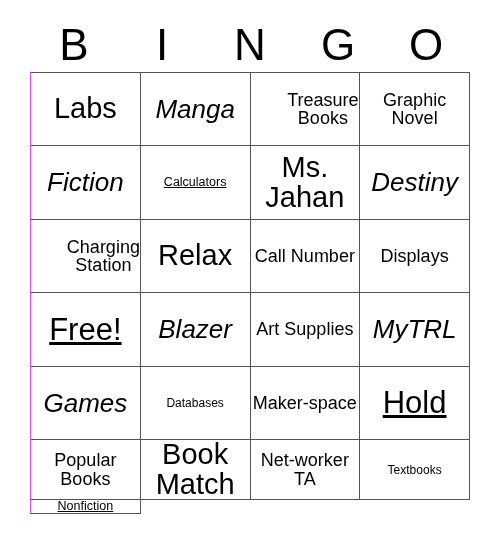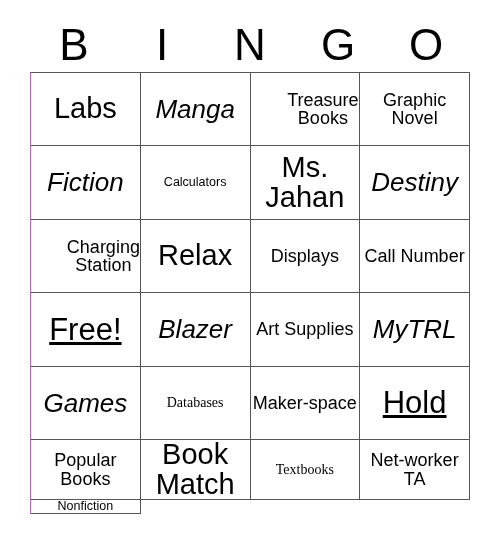--- a/index.html
+++ b/index.html
@@ -82,22 +82,22 @@
     word-break: normal;
     font-family: "Liberation Sans", sans-serif;
   }
 
   
   .fs-xxl .cell-text { font-size: 31px; text-decoration: underline; }
   .fs-xl  .cell-text { font-size: 29px; }
   .fs-lg  .cell-text { font-size: 26px; font-style: italic; }
   .fs-md  .cell-text { font-size: 18px; }
   .fs-sm  .cell-text { font-size: 18px; padding-left: 36px; }
-  .fs-xs  .cell-text { font-size: 14px; font-family: Liberation Serif, serif; }
-  .fs-xxs .cell-text { font-size: 12.5px; }
+  .fs-xs  .cell-text { font-size: 12px; }
+  .fs-xxs .cell-text { font-size: 12.5px; text-decoration: underline; }
 </style>
 </head>
 <body>
 
 <div class="card">
 
   <div class="header-row">
     <div class="header-letter">B</div>
     <div class="header-letter">I</div>
     <div class="header-letter">N</div>
@@ -133,24 +133,24 @@
         <span class="cell-text">Destiny</span>
       </div>
     <div class="cell fs-sm">
         <span class="cell-text">Charging Station</span>
       </div>
     <div class="cell fs-xl">
         <span class="cell-text">Relax</span>
       </div>
 
     <div class="cell fs-md">
-        <span class="cell-text">Displays</span>
+        <span class="cell-text">Call Number</span>
       </div>
     <div class="cell fs-md">
-        <span class="cell-text">Call Number</span>
+        <span class="cell-text">Displays</span>
       </div>
     <div class="cell fs-xxl">
         <span class="cell-text">Free!</span>
       </div>
     <div class="cell fs-lg">
         <span class="cell-text">Blazer</span>
       </div>
     <div class="cell fs-md">
         <span class="cell-text">Art Supplies</span>
       </div>
@@ -170,24 +170,24 @@
     <div class="cell fs-xxl">
         <span class="cell-text">Hold</span>
       </div>
 
     <div class="cell fs-md">
         <span class="cell-text">Popular Books</span>
       </div>
     <div class="cell fs-xl">
         <span class="cell-text">Book Match</span>
       </div>
+    <div class="cell fs-md">
+        <span class="cell-text">Net-worker TA</span>
+      </div>
     <div class="cell fs-xs">
         <span class="cell-text">Textbooks</span>
-      </div>
-    <div class="cell fs-md">
-        <span class="cell-text">Net-worker TA</span>
       </div>
     <div class="cell fs-xxs">
         <span class="cell-text">Nonfiction</span>
       </div>
 
   </div>
 </div>
 
 </body></html>

